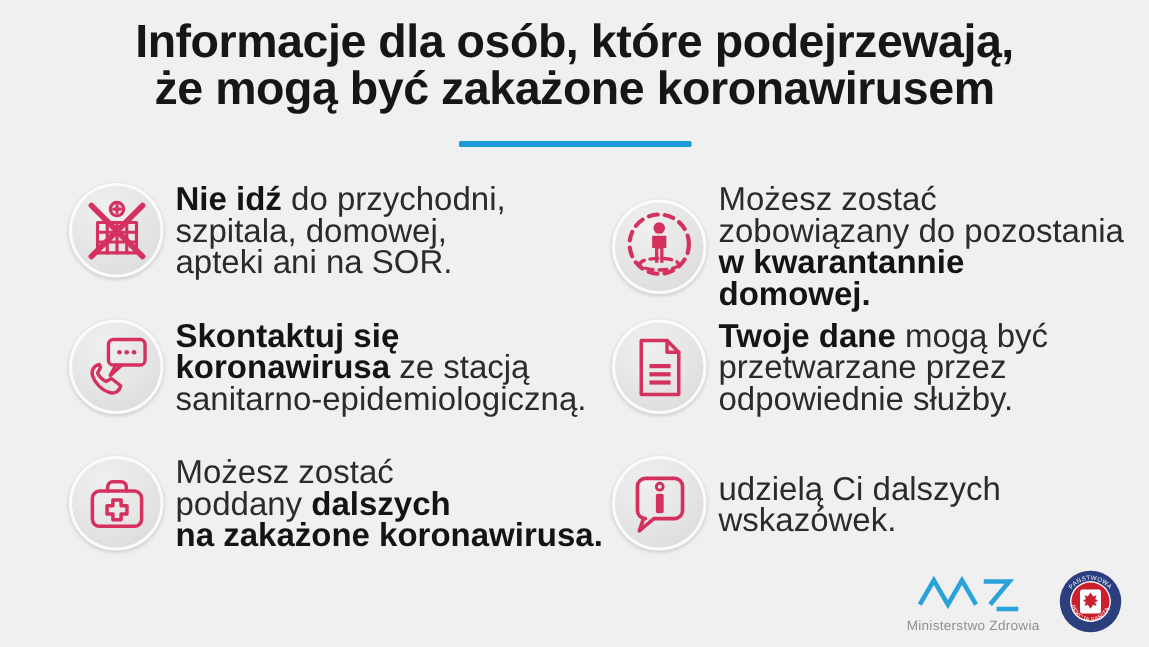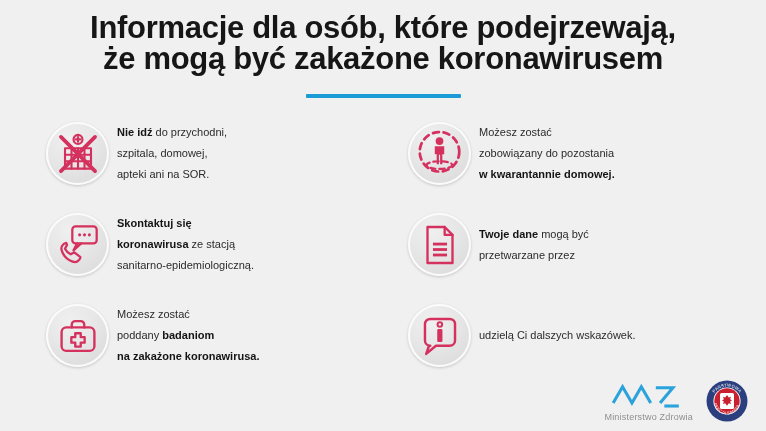--- a/index.html
+++ b/index.html
@@ -30,21 +30,21 @@
   }
   .item{display:flex;align-items:center;gap:8px;align-self:start;}
   .circle{
     width:63px;height:63px;border-radius:50%;flex:0 0 63px;
     background:radial-gradient(circle at 38% 28%, #f0f0f0 0%, #e6e6e6 45%, #d7d7d7 100%);
     box-shadow:inset 0 0 0 2px #fbfbfb, 0 1px 3px rgba(0,0,0,.18);
     display:flex;align-items:center;justify-content:center;
   }
   .ic .st{fill:none;stroke:var(--icon-pink);stroke-linecap:round;stroke-linejoin:round;}
   .ic .fl{fill:var(--icon-pink);stroke:none;}
-  .text{font-size:11px;line-height:21px;color:var(--body-text);}
+  .text{font-size:22px;line-height:21px;color:var(--body-text);}
   .text .b{font-weight:700;color:#141414;}
   .footer{
     position:absolute;right:18px;bottom:9px;
     display:flex;align-items:center;gap:13px;
   }
   .mz-logo{display:flex;flex-direction:column;align-items:center;text-align:center;}
   .mzst{fill:none;stroke:var(--logo-blue);stroke-width:3.6;}
   .mz-name{font-size:9px;color:var(--logo-text-gray);margin-top:3px;letter-spacing:.2px;}
   .badge-txt{fill:#fff;font-size:4.1px;font-family:"Liberation Sans",sans-serif;letter-spacing:.25px;}
 </style>
@@ -102,21 +102,21 @@
         <svg class="ic" viewBox="0 0 64 64" width="50" height="50">
           <g class="st" stroke-width="3">
             <path d="M24 21v-3.5a4.5 4.5 0 0 1 4.5-4.5h7a4.5 4.5 0 0 1 4.5 4.5V21"></path>
             <rect x="11" y="21" width="42" height="30" rx="6"></rect>
             <path d="M28.5 28.5h7v5h5v7h-5v5h-7v-5h-5v-7h5z"></path>
           </g>
         </svg>
       </div>
       <div class="text">
         <div class="line"><span>Możesz zostać</span></div>
-        <div class="line"><span>poddany </span><span class="b">badaniom</span></div>
+        <div class="line"><span>poddany </span><span class="b">dalszych</span></div>
         <div class="line"><span class="b">na zakażone koronawirusa.</span></div>
       </div>
     </div>
     <div class="item">
       <div class="circle">
         <svg class="ic" viewBox="0 0 64 64" width="55" height="55">
           <circle class="st" stroke-width="3.2" stroke-dasharray="7 5.5" cx="32" cy="30" r="23"></circle>
           <g class="fl">
             <circle cx="32" cy="17.5" r="4.5"></circle>
             <path d="M26.5 23.5h11v9.5h-2.2v11.5h-2.6V33.5h-1.4v11h-2.6V33h-2.2z"></path>
@@ -140,20 +140,21 @@
           <g class="fl">
             <rect x="23" y="29" width="18" height="3.6"></rect>
             <rect x="23" y="36" width="18" height="3.6"></rect>
             <rect x="23" y="43" width="18" height="3.6"></rect>
           </g>
         </svg>
       </div>
       <div class="text">
         <div class="line"><span class="b">Twoje dane</span><span> mogą być</span></div>
         <div class="line"><span>przetwarzane przez</span></div>
+        <div class="line"><span>odpowiednie służby.</span></div>
       </div>
     </div>
     <div class="item">
       <div class="circle">
         <svg class="ic" viewBox="0 0 64 64" width="52" height="52">
           <path class="st" stroke-width="3" d="M20 11h24a6.5 6.5 0 0 1 6.5 6.5v20a6.5 6.5 0 0 1-6.5 6.5H27l-12 10 3.5-10H20a6.5 6.5 0 0 1-6.5-6.5v-20A6.5 6.5 0 0 1 20 11z"></path>
           <circle class="st" stroke-width="2.4" cx="31.8" cy="17.8" r="2.8"></circle>
           <rect class="fl" x="28.6" y="23.5" width="6.4" height="16" rx="1.6"></rect>
         </svg>
       </div>

